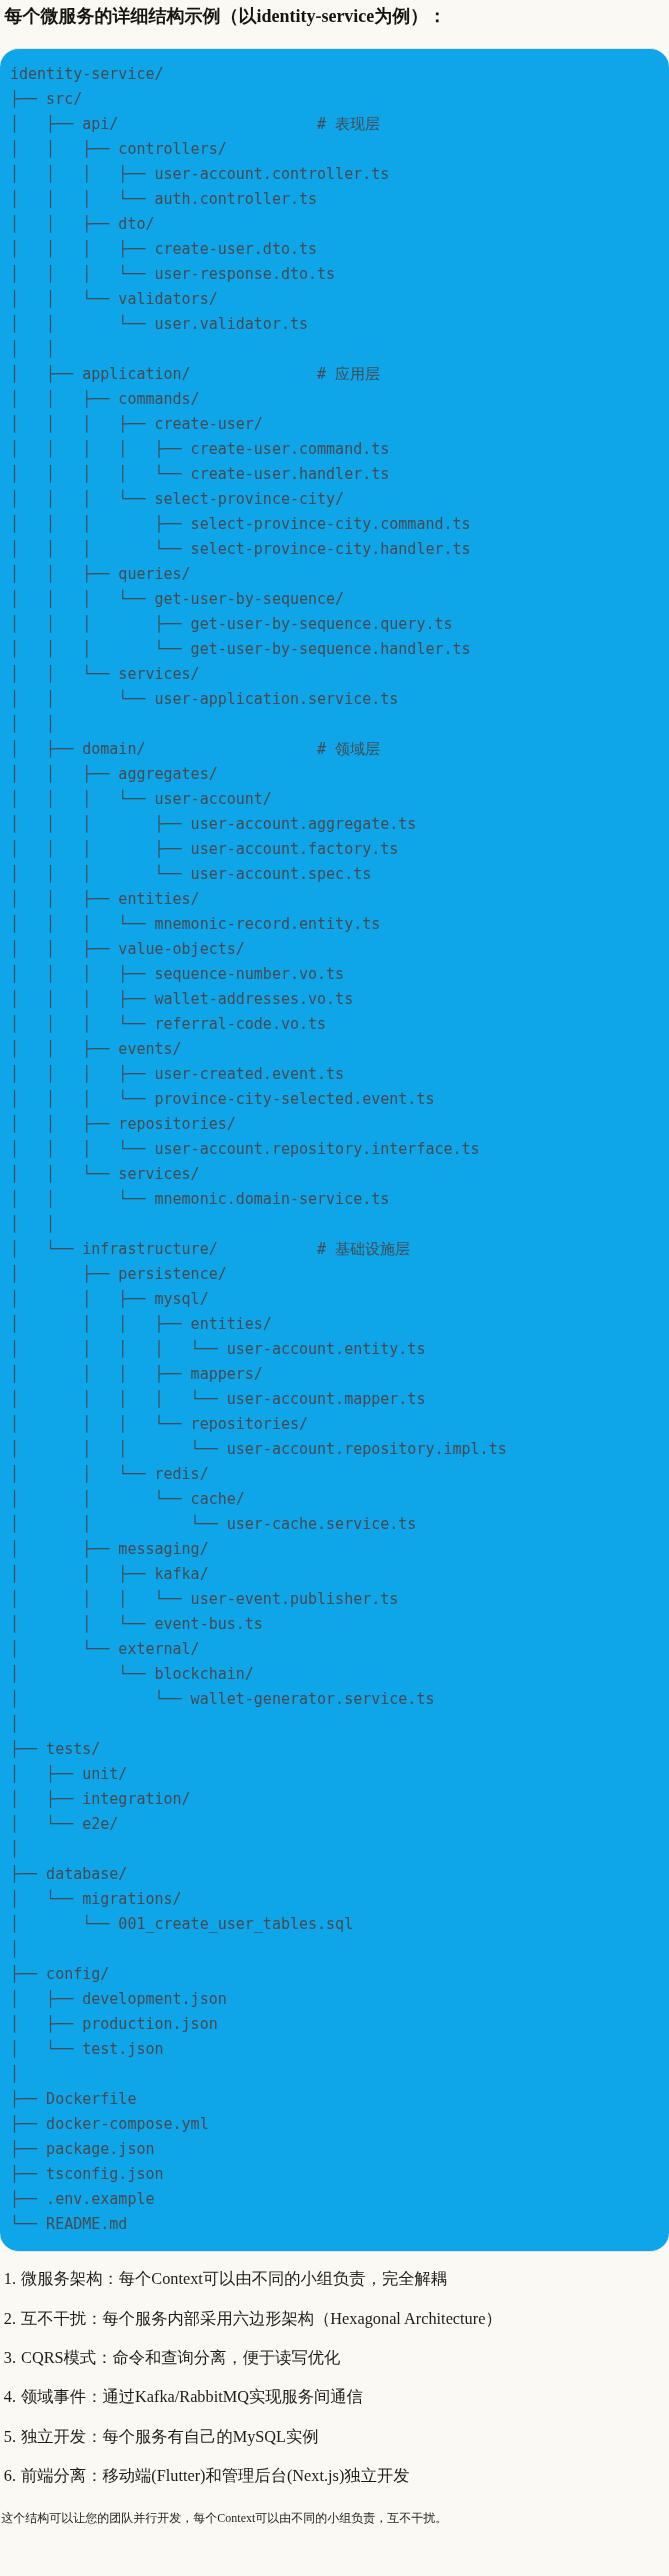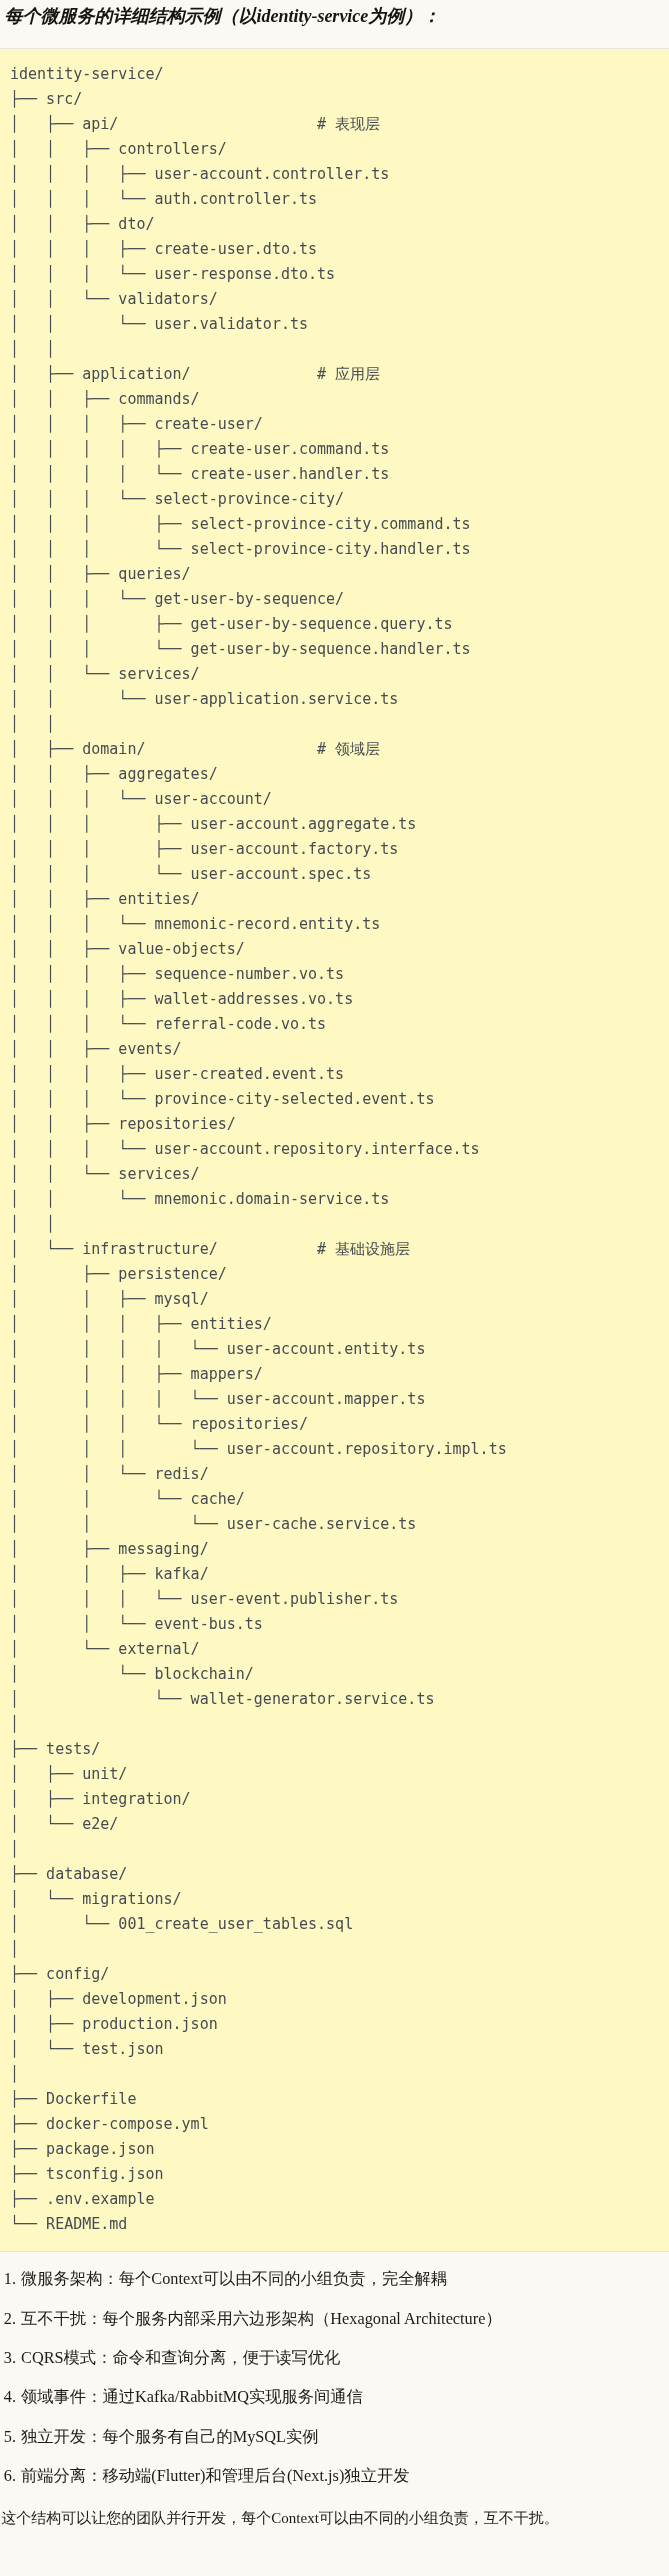--- a/index.html
+++ b/index.html
@@ -11,52 +11,52 @@
     font-family: "Liberation Serif", serif;
     color: #1b1a16;
   }
   .page { width: 669px; overflow: hidden; }
   .title {
     font-size: 18px;
     font-weight: 700;
     line-height: 20px;
     margin: 5.6px 0 0 4.4px;
     color: #16150f;
-    font-style: italic;
   }
   pre.tree {
     margin: 22px 0 0 0;
     padding: 13.8px 10px;
-    background: #fef9c3;
+    background: #0ea5e9;
     border-top: 0.6px solid #E6E4DC;
     border-bottom: 0.6px solid #E6E4DC;
     font-family: "DejaVu Sans Mono", "Liberation Mono", monospace;
     font-size: 15px;
     line-height: 25px;
     color: #464b52;
     white-space: pre;
     overflow: hidden;
+    border-radius: 19px;
   }
   .notes-heading {
     font-size: 18px;
     font-weight: 700;
     line-height: 20px;
     margin: 21px 0 0 2.5px;
     color: #16150f;
   }
   .note {
     font-size: 16.3px;
     line-height: 24.4px;
     margin: 15px 0 0 3.8px;
     color: #1d1c18;
   }
   .note .num { margin-right: 5px; }
   .note .term { font-weight: 400; }
   .footer-paragraph {
-    font-size: 15px;
+    font-size: 12px;
     line-height: 24.4px;
     margin: 17.5px 0 3.1px 1.3px;
     color: #1d1c18;
   }
 </style>
 </head>
 <body>
 
 <div class="page">
 

